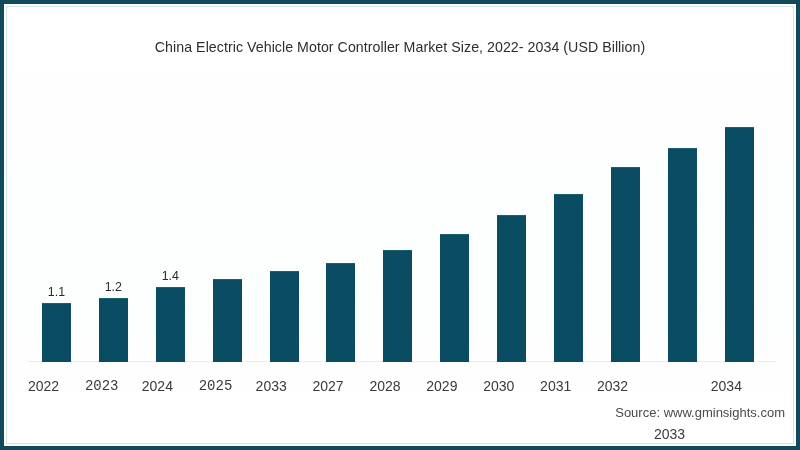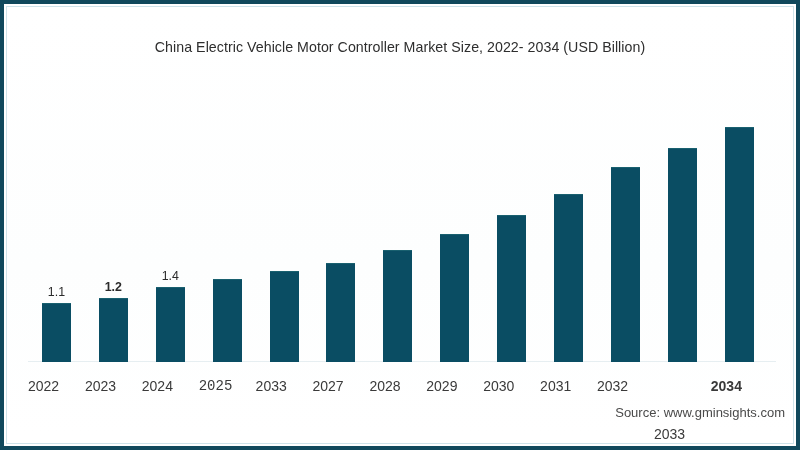--- a/index.html
+++ b/index.html
@@ -135,21 +135,21 @@
 
     <div class="chart-title">China Electric Vehicle Motor Controller Market Size, 2022- 2034 (USD Billion)</div>
 
     <div class="plot">
       <div class="axis-line"></div>
       <div class="bars" id="bars-container">
           <div class="bar-slot" style="left: 0px;">
             <div class="bar" title="2022: 1.1" style="height: 58.8211px; background: rgb(10, 77, 99);"></div>
             <div class="bar-label" style="bottom: 62.8211px;">1.1</div>
           </div>
-          <div class="bar-slot" style="left: 56.9px; font-weight: bold;">
+          <div class="bar-slot" style="left: 56.9px;">
             <div class="bar" title="2023: 1.2" style="height: 64.1684px; background: rgb(10, 77, 99);"></div>
             <div class="bar-label" style="bottom: 68.1684px;">1.2</div>
           </div>
           <div class="bar-slot" style="left: 113.8px;">
             <div class="bar" title="2024: 1.4" style="height: 74.8632px; background: rgb(10, 77, 99);"></div>
             <div class="bar-label" style="bottom: 78.8632px;">1.4</div>
           </div>
           <div class="bar-slot" style="left: 170.7px;">
             <div class="bar" title="2025: 1.55" style="height: 82.8842px; background: rgb(10, 77, 99);"></div>
           </div>
@@ -178,32 +178,32 @@
             <div class="bar" title="2033: 4" style="height: 213.895px; background: rgb(10, 77, 99);"></div>
           </div>
           <div class="bar-slot" style="left: 682.8px;">
             <div class="bar" title="2034: 4.4" style="height: 235.284px; background: rgb(10, 77, 99);"></div>
           </div>
         </div>
     </div>
 
     <div class="tick-labels" id="ticks-container">
         <div class="tick" style="left: 0px;">2022</div>
-        <div class="tick" style="left: 56.9px;">2023</div>
+        <div class="tick" style="left: 56.9px; font-family: Liberation Mono, monospace;">2023</div>
         <div class="tick" style="left: 113.8px;">2024</div>
         <div class="tick" style="left: 170.7px; font-family: Liberation Mono, monospace;">2025</div>
         <div class="tick" style="left: 227.6px;">2033</div>
         <div class="tick" style="left: 284.5px;">2027</div>
         <div class="tick" style="left: 341.4px;">2028</div>
         <div class="tick" style="left: 398.3px;">2029</div>
         <div class="tick" style="left: 455.2px;">2030</div>
         <div class="tick" style="left: 512.1px;">2031</div>
         <div class="tick" style="left: 569px;">2032</div>
         <div class="tick" style="left: 625.9px; margin-top: 48px;">2033</div>
-        <div class="tick" style="left: 682.8px; font-weight: bold;">2034</div>
+        <div class="tick" style="left: 682.8px;">2034</div>
       </div>
 
     <div class="source">Source: www.gminsights.com</div>
   </div>
 
   <div class="frame-inner"></div>
   <div class="frame-outer"></div>
 </div>
 
 </body></html>

